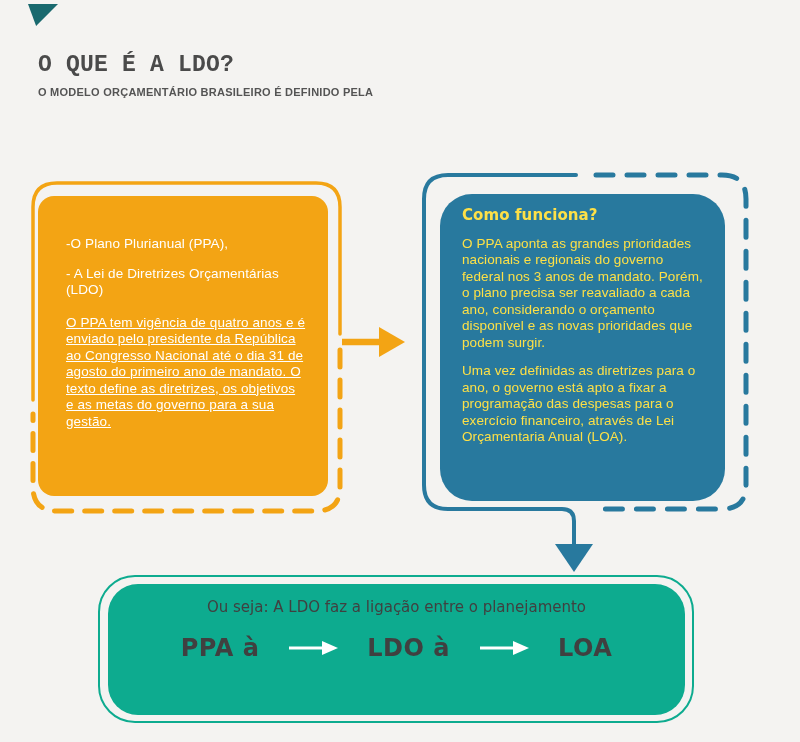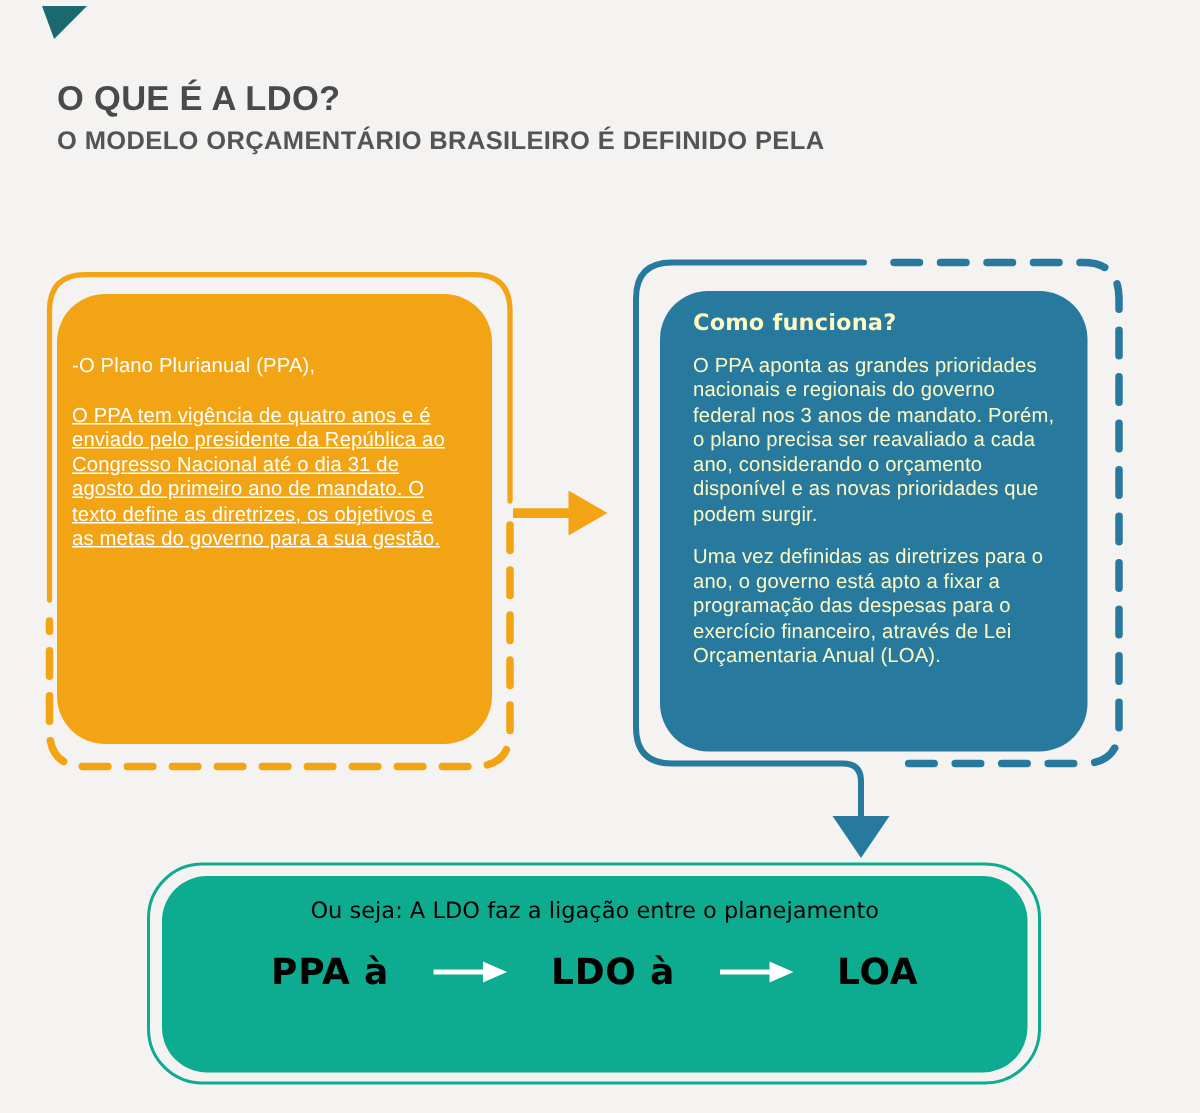--- a/index.html
+++ b/index.html
@@ -13,57 +13,57 @@
 
   
   #corner-triangle{
     left:28px;top:4px;width:30px;height:22px;background:#19696E;
     clip-path:polygon(0 0,100% 0,27% 100%);
   }
 
   
   #header{left:38px;top:52px;width:560px;color:#4A4A4A;}
   #page-title{
-    font-family:Liberation Sans, sans-serif;font-weight:800;font-size:23px;
+    font-family:Liberation Mono, monospace;font-weight:800;font-size:23px;
     letter-spacing:.2px;margin:0;color:#4A4A4A;
   }
   #page-subtitle{
-    margin-top:7px;font-size:17px;font-weight:bold;line-height:15.5px;
+    margin-top:7px;font-size:11px;font-weight:bold;line-height:15.5px;
     letter-spacing:.25px;color:#545454;
   }
 
   
   #decor{left:0;top:0;z-index:1;}
 
   
   #orange-box{
-    left:38px;top:196px;width:290px;height:300px;border-radius:32px;
-    background:#F3A414;box-sizing:border-box;padding:40px 22px 0 10px;
+    left:38px;top:196px;width:290px;height:300px;border-radius:16px;
+    background:#F3A414;box-sizing:border-box;padding:40px 22px 0 28px;
     color:#fff;z-index:2;
   }
   .body-txt{font-size:13.5px;line-height:16.5px;letter-spacing:.1px;}
   .orange-item{margin:0 0 13px 0;}
   .orange-par{margin:16px 0 0 0;text-decoration:underline;}
 
   
   #teal-box{
     left:440px;top:194px;width:285px;height:307px;border-radius:32px;
     background:#28799E;box-sizing:border-box;padding:13px 18px 16px 22px;
-    color:#fef9c3;z-index:2;
+    color:#fde047;z-index:2;
   }
   #teal-title{
     font-family:"DejaVu Sans",sans-serif;font-weight:bold;font-size:15px;margin:0;
   }
   .teal-par{margin:12px 0 0 0;}
 
   
   #green-box{
     left:108px;top:584px;width:577px;height:131px;border-radius:30px;
     background:#0DAB8F;box-sizing:border-box;padding-top:13px;
-    color:#000000;text-align:center;z-index:2;
+    color:#404040;text-align:center;z-index:2;
   }
   .green-line{
     font-family:"DejaVu Sans",sans-serif;font-size:15px;line-height:20px;margin:0;
   }
   #flow-row{
     display:flex;justify-content:center;align-items:center;gap:28px;
     margin-top:17px;
     font-family:"DejaVu Sans",sans-serif;font-weight:bold;font-size:24px;
     letter-spacing:.5px;
   }
@@ -93,20 +93,21 @@
   <path d="M 576 175 L 448 175 Q 424 175 424 199 L 424 485 Q 424 509 448 509 L 562 509 Q 574 509 574 521 L 574 548" fill="none" stroke="#28799E" stroke-width="4" stroke-linecap="round"></path>
   <polygon points="555,544 593,544 574,572" fill="#28799E"></polygon>
 
   <path d="M 596 175 L 722 175 Q 746 175 746 199 L 746 485 Q 746 509 722 509 L 602 509" fill="none" stroke="#28799E" stroke-width="5" stroke-linecap="round" stroke-dasharray="17 14"></path>
 
   <rect x="99" y="576" width="594" height="146" rx="36" fill="none" stroke="#0DAB8F" stroke-width="2"></rect>
 </svg>
 
 <div class="abs body-txt" id="orange-box">
   <p class="orange-item">-O Plano Plurianual (PPA),</p>
+  <p class="orange-item">- A Lei de Diretrizes Orçamentárias (LDO)</p>
   <p class="orange-par">O PPA tem vigência de quatro anos e é enviado pelo presidente da República ao Congresso Nacional até o dia 31 de agosto do primeiro ano de mandato. O texto define as diretrizes, os objetivos e as metas do governo para a sua gestão.</p>
 </div>
 
 <div class="abs body-txt" id="teal-box">
   <p id="teal-title">Como funciona?</p>
   <p class="teal-par">O PPA aponta as grandes prioridades nacionais e regionais do governo federal nos 3 anos de mandato. Porém, o plano precisa ser reavaliado a cada ano, considerando o orçamento disponível e as novas prioridades que podem surgir.</p>
   <p class="teal-par">Uma vez definidas as diretrizes para o ano, o governo está apto a fixar a programação das despesas para o exercício financeiro, através de Lei Orçamentaria Anual (LOA).</p>
 </div>
 
 <div class="abs" id="green-box">

